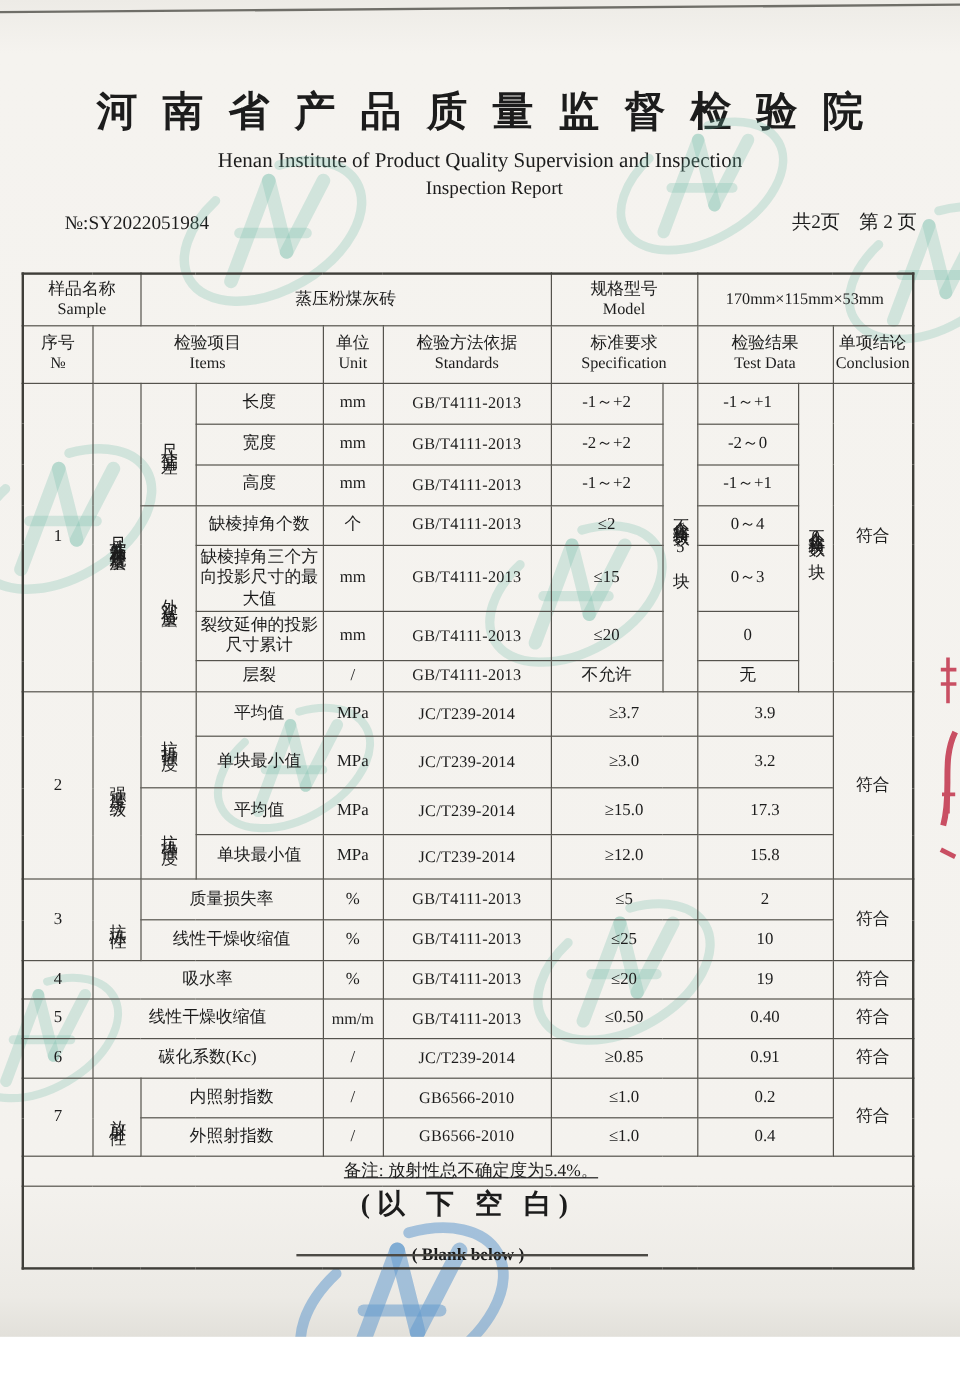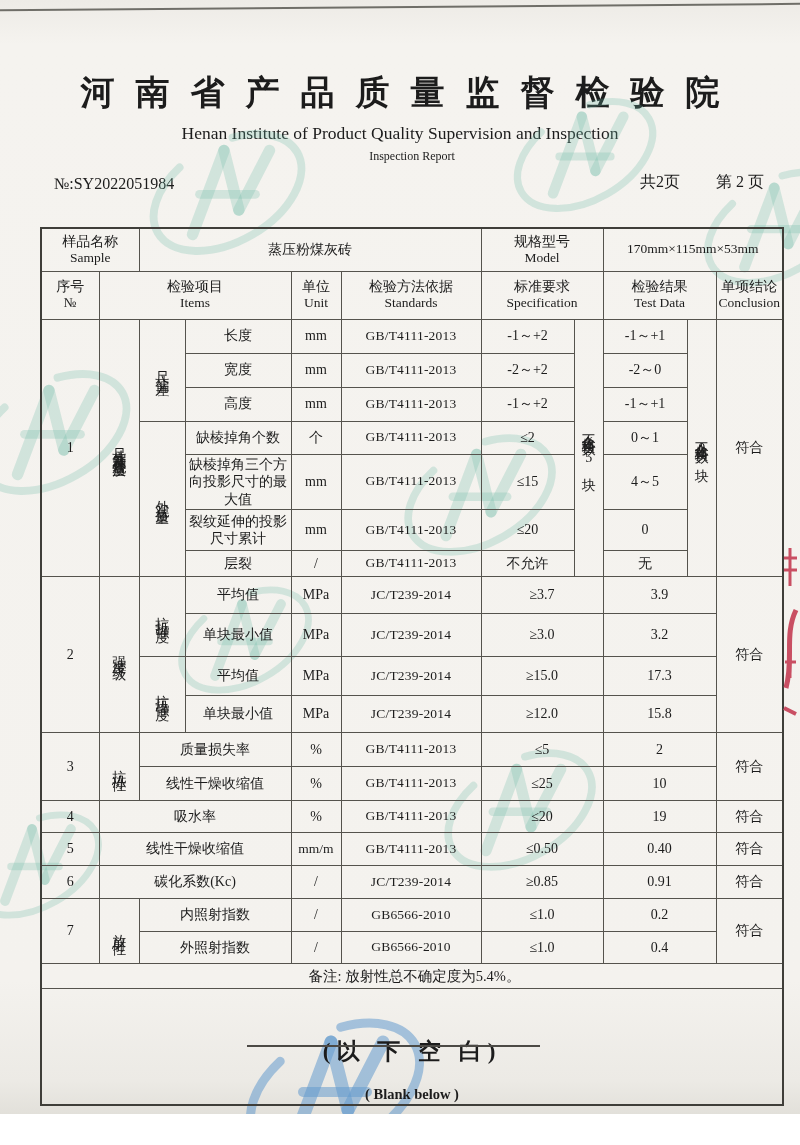--- a/index.html
+++ b/index.html
@@ -17,41 +17,41 @@
   .scan-bottom { position:absolute; left:0; top:1140px; width:800px; height:2px; background:#7b7971; transform:rotate(-0.1deg); }
   
   .wm { position:absolute; color:rgba(108,186,166,0.26); pointer-events:none; }
   .wm svg { display:block; }
   .wm.blue { color:rgba(100,155,205,0.55); }
   
   .hdr { text-align:center; }
   .title-cn { padding-top:70px; font-size:34px; font-weight:bold; letter-spacing:21px; text-indent:21px; white-space:nowrap; }
   .title-en { margin-top:7px; font-size:17.5px; }
   .report-cn { margin-top:14px; font-size:30px; font-weight:bold; letter-spacing:30px; text-indent:30px; }
-  .report-en { margin-top:5px; font-size:12px;padding-left:24px; }
+  .report-en { margin-top:5px; font-size:16px;padding-left:24px; }
   .meta { display:flex; justify-content:space-between; align-items:flex-end; margin:8px 36px 5px 54px; font-size:16px; }
-  .meta .pages span { margin-left:36px; }
+  .meta .pages span { margin-left:16px; }
   
   table.rpt {
-    position:absolute; left:40px; top:227px; width:742px;
+    position:absolute; left:18px; top:227px; width:742px;
     border-collapse:collapse; table-layout:fixed;
     font-size:14px; line-height:1.25;
   }
   table.rpt td {
     border:1px solid #55534d; text-align:center; vertical-align:middle;
     padding:1px 2px; overflow:hidden;
   }
   table.rpt { border:2px solid #3f3e39; }
   .en { font-size:13.5px; }
   .small { font-size:13.5px; }
   .std { font-size:13.5px; letter-spacing:0.2px; }
   .vtext { writing-mode:vertical-lr; text-orientation:upright; display:inline-block; letter-spacing:4px; }
   .vtext.tight { letter-spacing:2px; }
-  .remark-cell { text-align:center; padding-left:7px !important; font-size:14.5px; }
-  .blank-cn { font-size:23px; font-weight:bold; letter-spacing:6px;margin-top:48px; }
+  .remark-cell { text-align:center; padding-left:7px !important; font-size:14.5px;text-decoration:underline; }
+  .blank-cn { font-size:23px; font-weight:bold; letter-spacing:6px; }
   .blank-en { font-size:14.5px; font-weight:bold; margin-top:18px; }
   .sig-line { position:absolute; left:247px; top:1045px; width:293px; height:2px; background:#4c4a45; }
   
   .stamp { position:absolute; right:0; top:540px; width:18px; height:185px; overflow:hidden; color:#c94f63; }
 </style>
 </head>
 <body>
 
 <div class="page">
 
@@ -212,28 +212,28 @@
       <td class="std">GB/T4111-2013</td>
       <td>-1～+2</td>
       <td>-1～+1</td>
     </tr>
     <tr style="height:33px">
       <td rowspan="4"><span class="vtext">外观质量</span></td>
       <td>缺棱掉角个数</td>
       <td>个</td>
       <td class="std">GB/T4111-2013</td>
       <td>≤2</td>
-      <td>0～1</td>
+      <td>0～4</td>
     </tr>
     <tr style="height:55px">
       <td>缺棱掉角三个方向投影尺寸的最大值</td>
       <td>mm</td>
       <td class="std">GB/T4111-2013</td>
       <td>≤15</td>
-      <td>4～5</td>
+      <td>0～3</td>
     </tr>
     <tr style="height:41px">
       <td>裂纹延伸的投影尺寸累计</td>
       <td>mm</td>
       <td class="std">GB/T4111-2013</td>
       <td>≤20</td>
       <td>0</td>
     </tr>
     <tr style="height:26px">
       <td>层裂</td>

